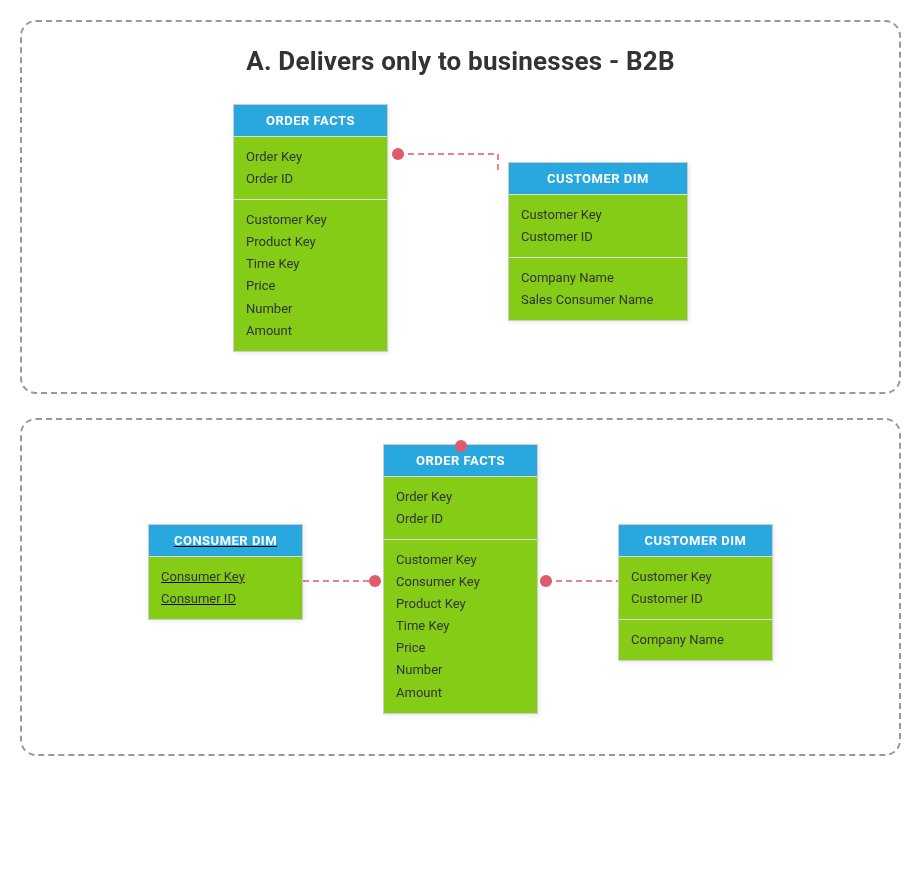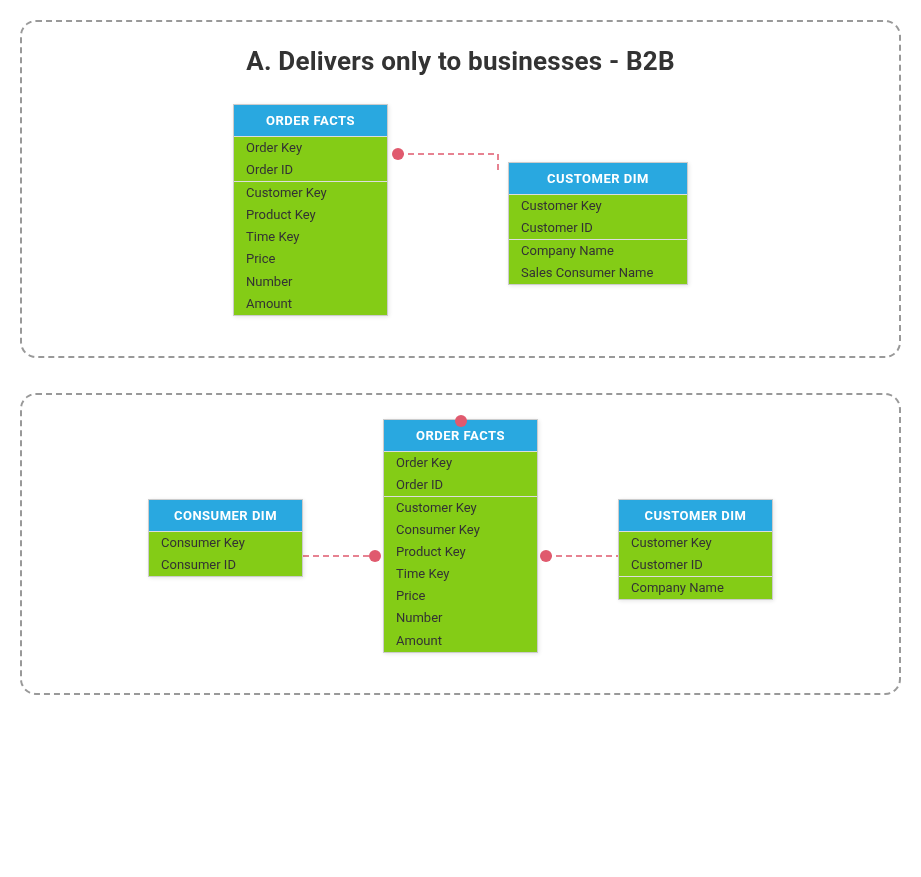--- a/index.html
+++ b/index.html
@@ -7,21 +7,21 @@
       font-family: 'Roboto', Arial, sans-serif;
       background: #ffffff;
       width: 921px;
       min-height: 877px;
       padding: 20px;
     }
 
     .main-container {
       display: flex;
       flex-direction: column;
-      gap: 35px;
+      gap: 24px;
       justify-content: center;
     }
 
     .section {
       border: 2px dashed #999;
       border-radius: 16px;
       padding: 24px 30px 30px 30px;
       background: #fff;
       position: relative;
     }
@@ -48,21 +48,21 @@
       background: #29a8e0;
       color: #fff;
       font-weight: 700;
       font-size: 13px;
       padding: 8px 12px;
       text-align: center;
       letter-spacing: 0.5px;
     }
 
     .db-table-section {
-      padding: 0 12px;
+      padding: 9px 12px;
       border-top: 1px solid #ddd;
     }
 
     .db-table-section:first-of-type {
       border-top: none;
     }
 
     .db-table-field {
       font-size: 13px;
       color: #333;
@@ -126,21 +126,21 @@
           </div>
         </div>
       </div>
     </div>
   </div>
 
   <div class="section">
 
     <div style="position:relative; display:flex; justify-content:center; align-items:flex-start; padding-bottom: 10px; gap: 0;">
 
-      <div style="margin-top: 80px; position:relative;">
+      <div style="margin-top: 80px; position:relative;text-decoration:underline;">
         <div class="db-table" style="min-width:155px;">
           <div class="db-table-header">CONSUMER DIM</div>
           <div class="db-table-section">
             <div class="db-table-field">Consumer Key</div>
             <div class="db-table-field">Consumer ID</div>
           </div>
         </div>
       </div>
 
       <svg width="80" height="50" style="margin-top: 112px; flex-shrink:0;">

